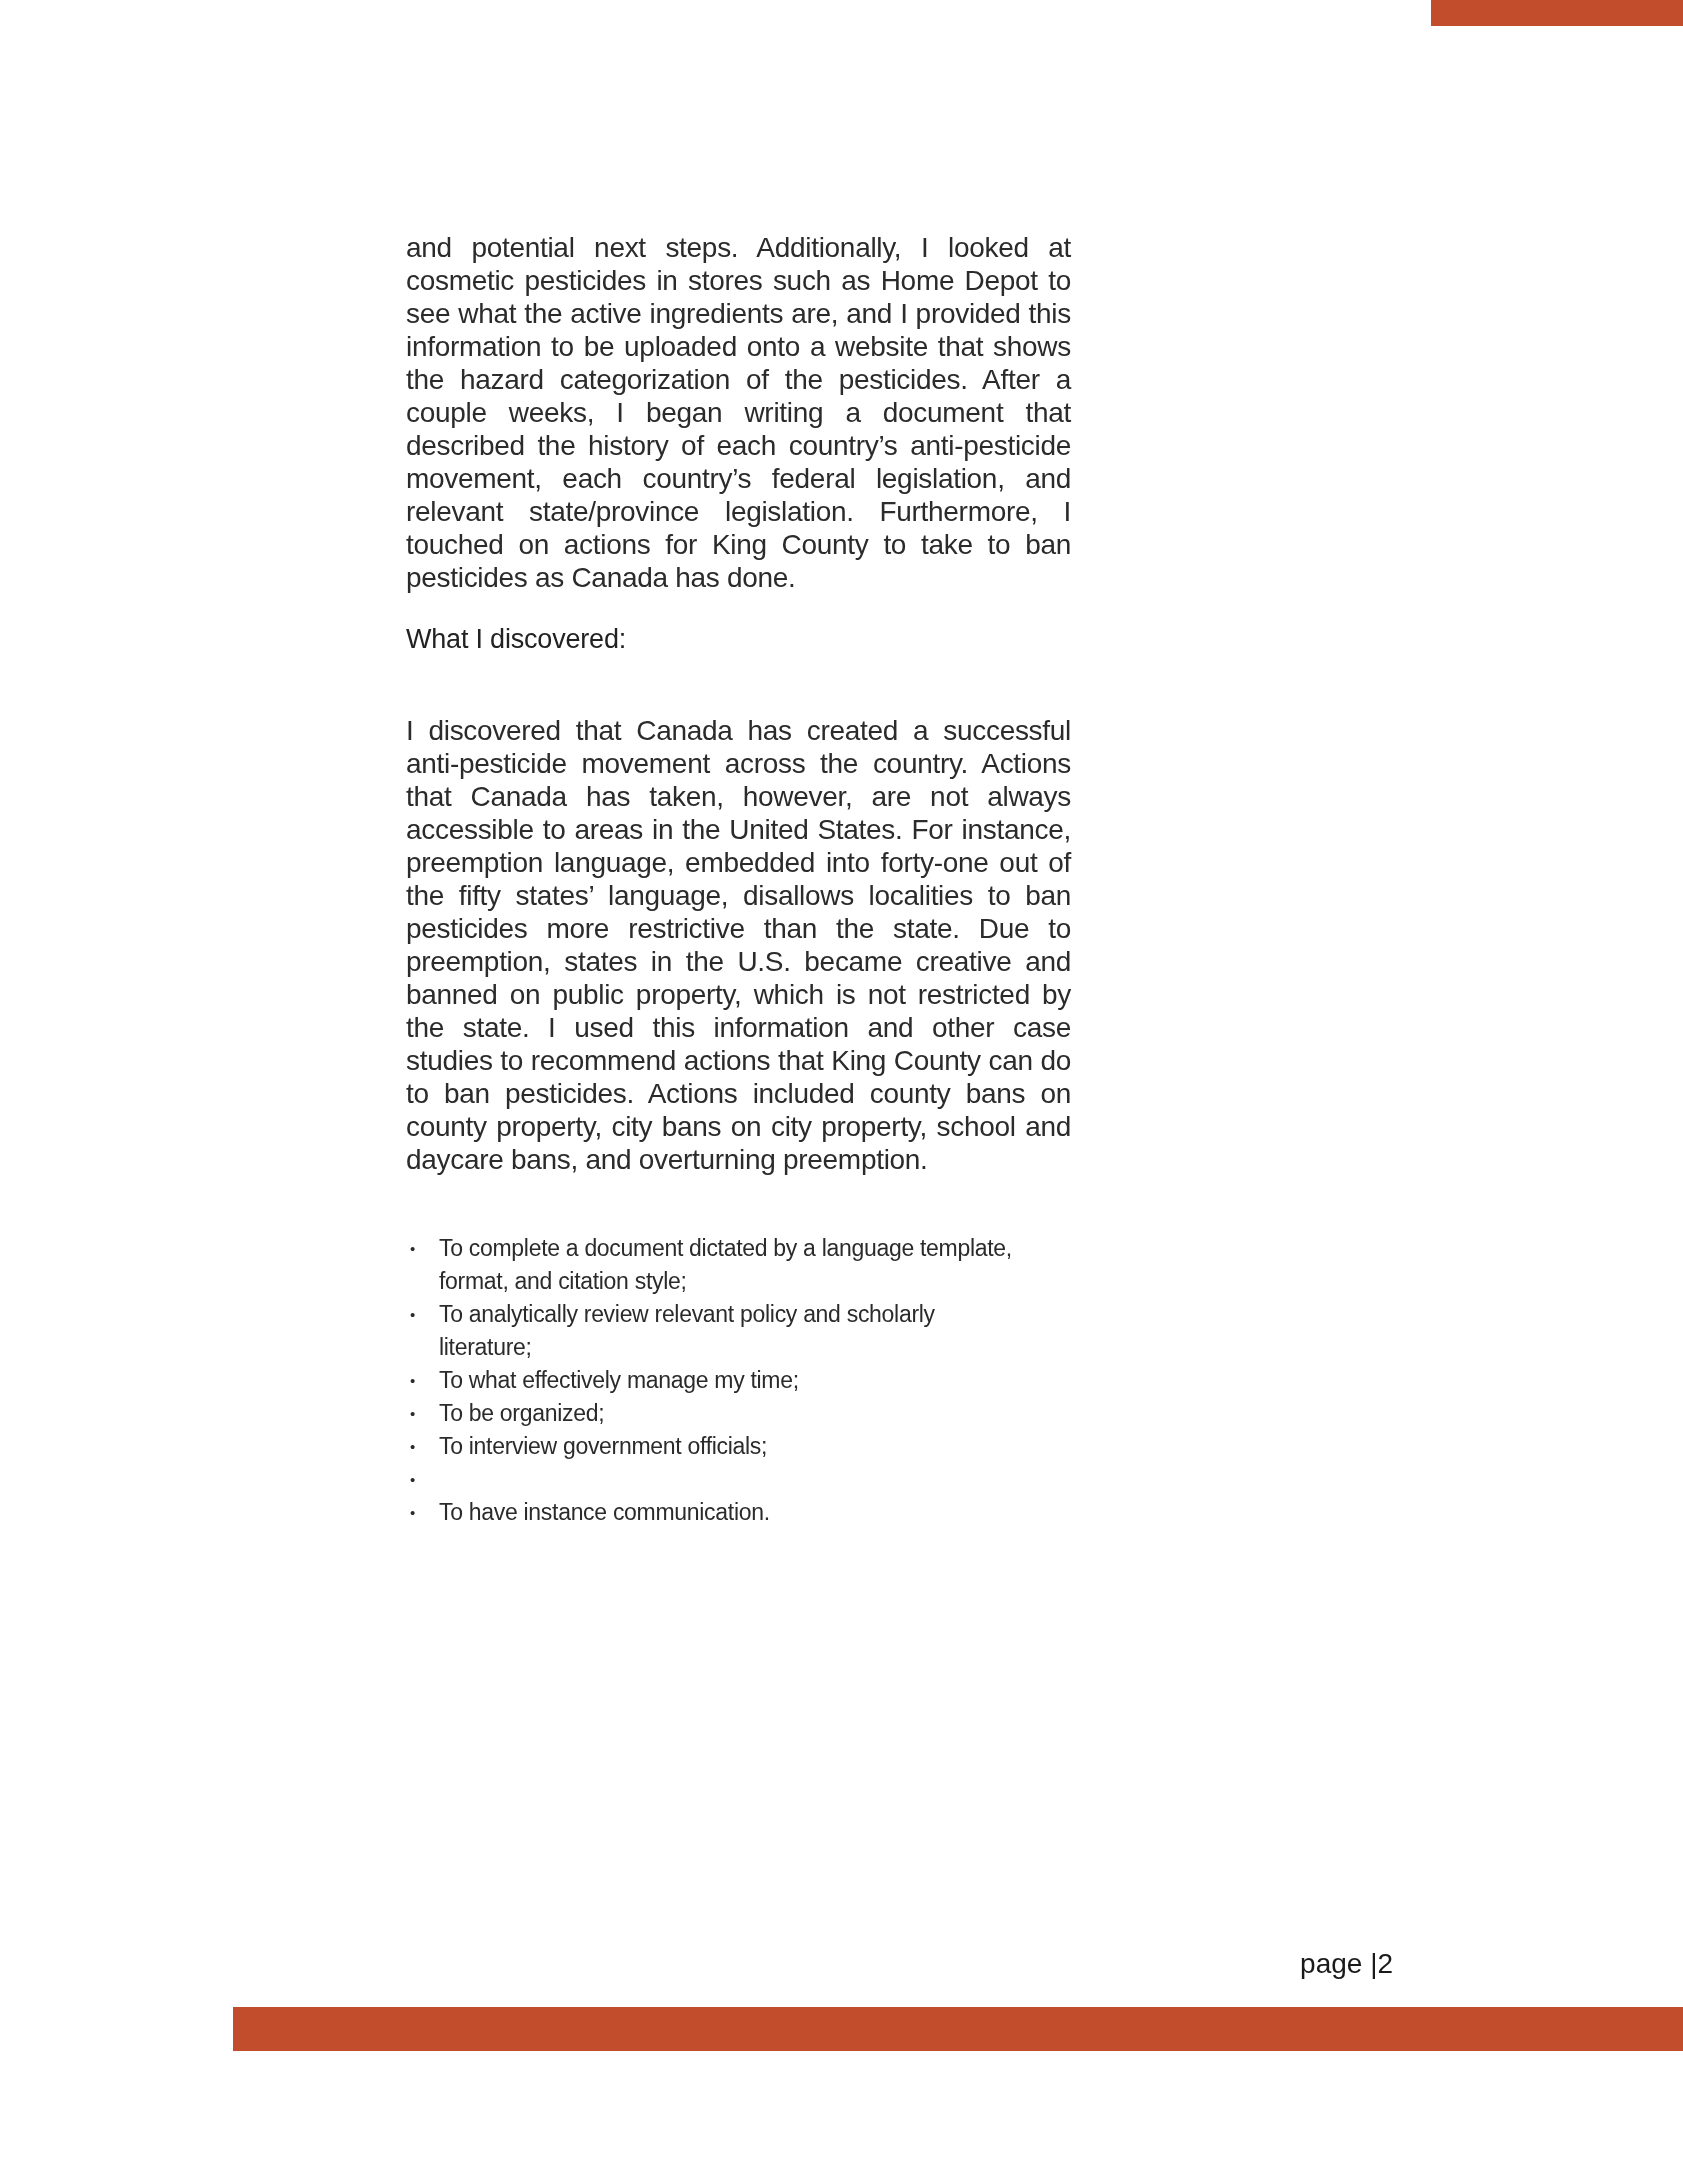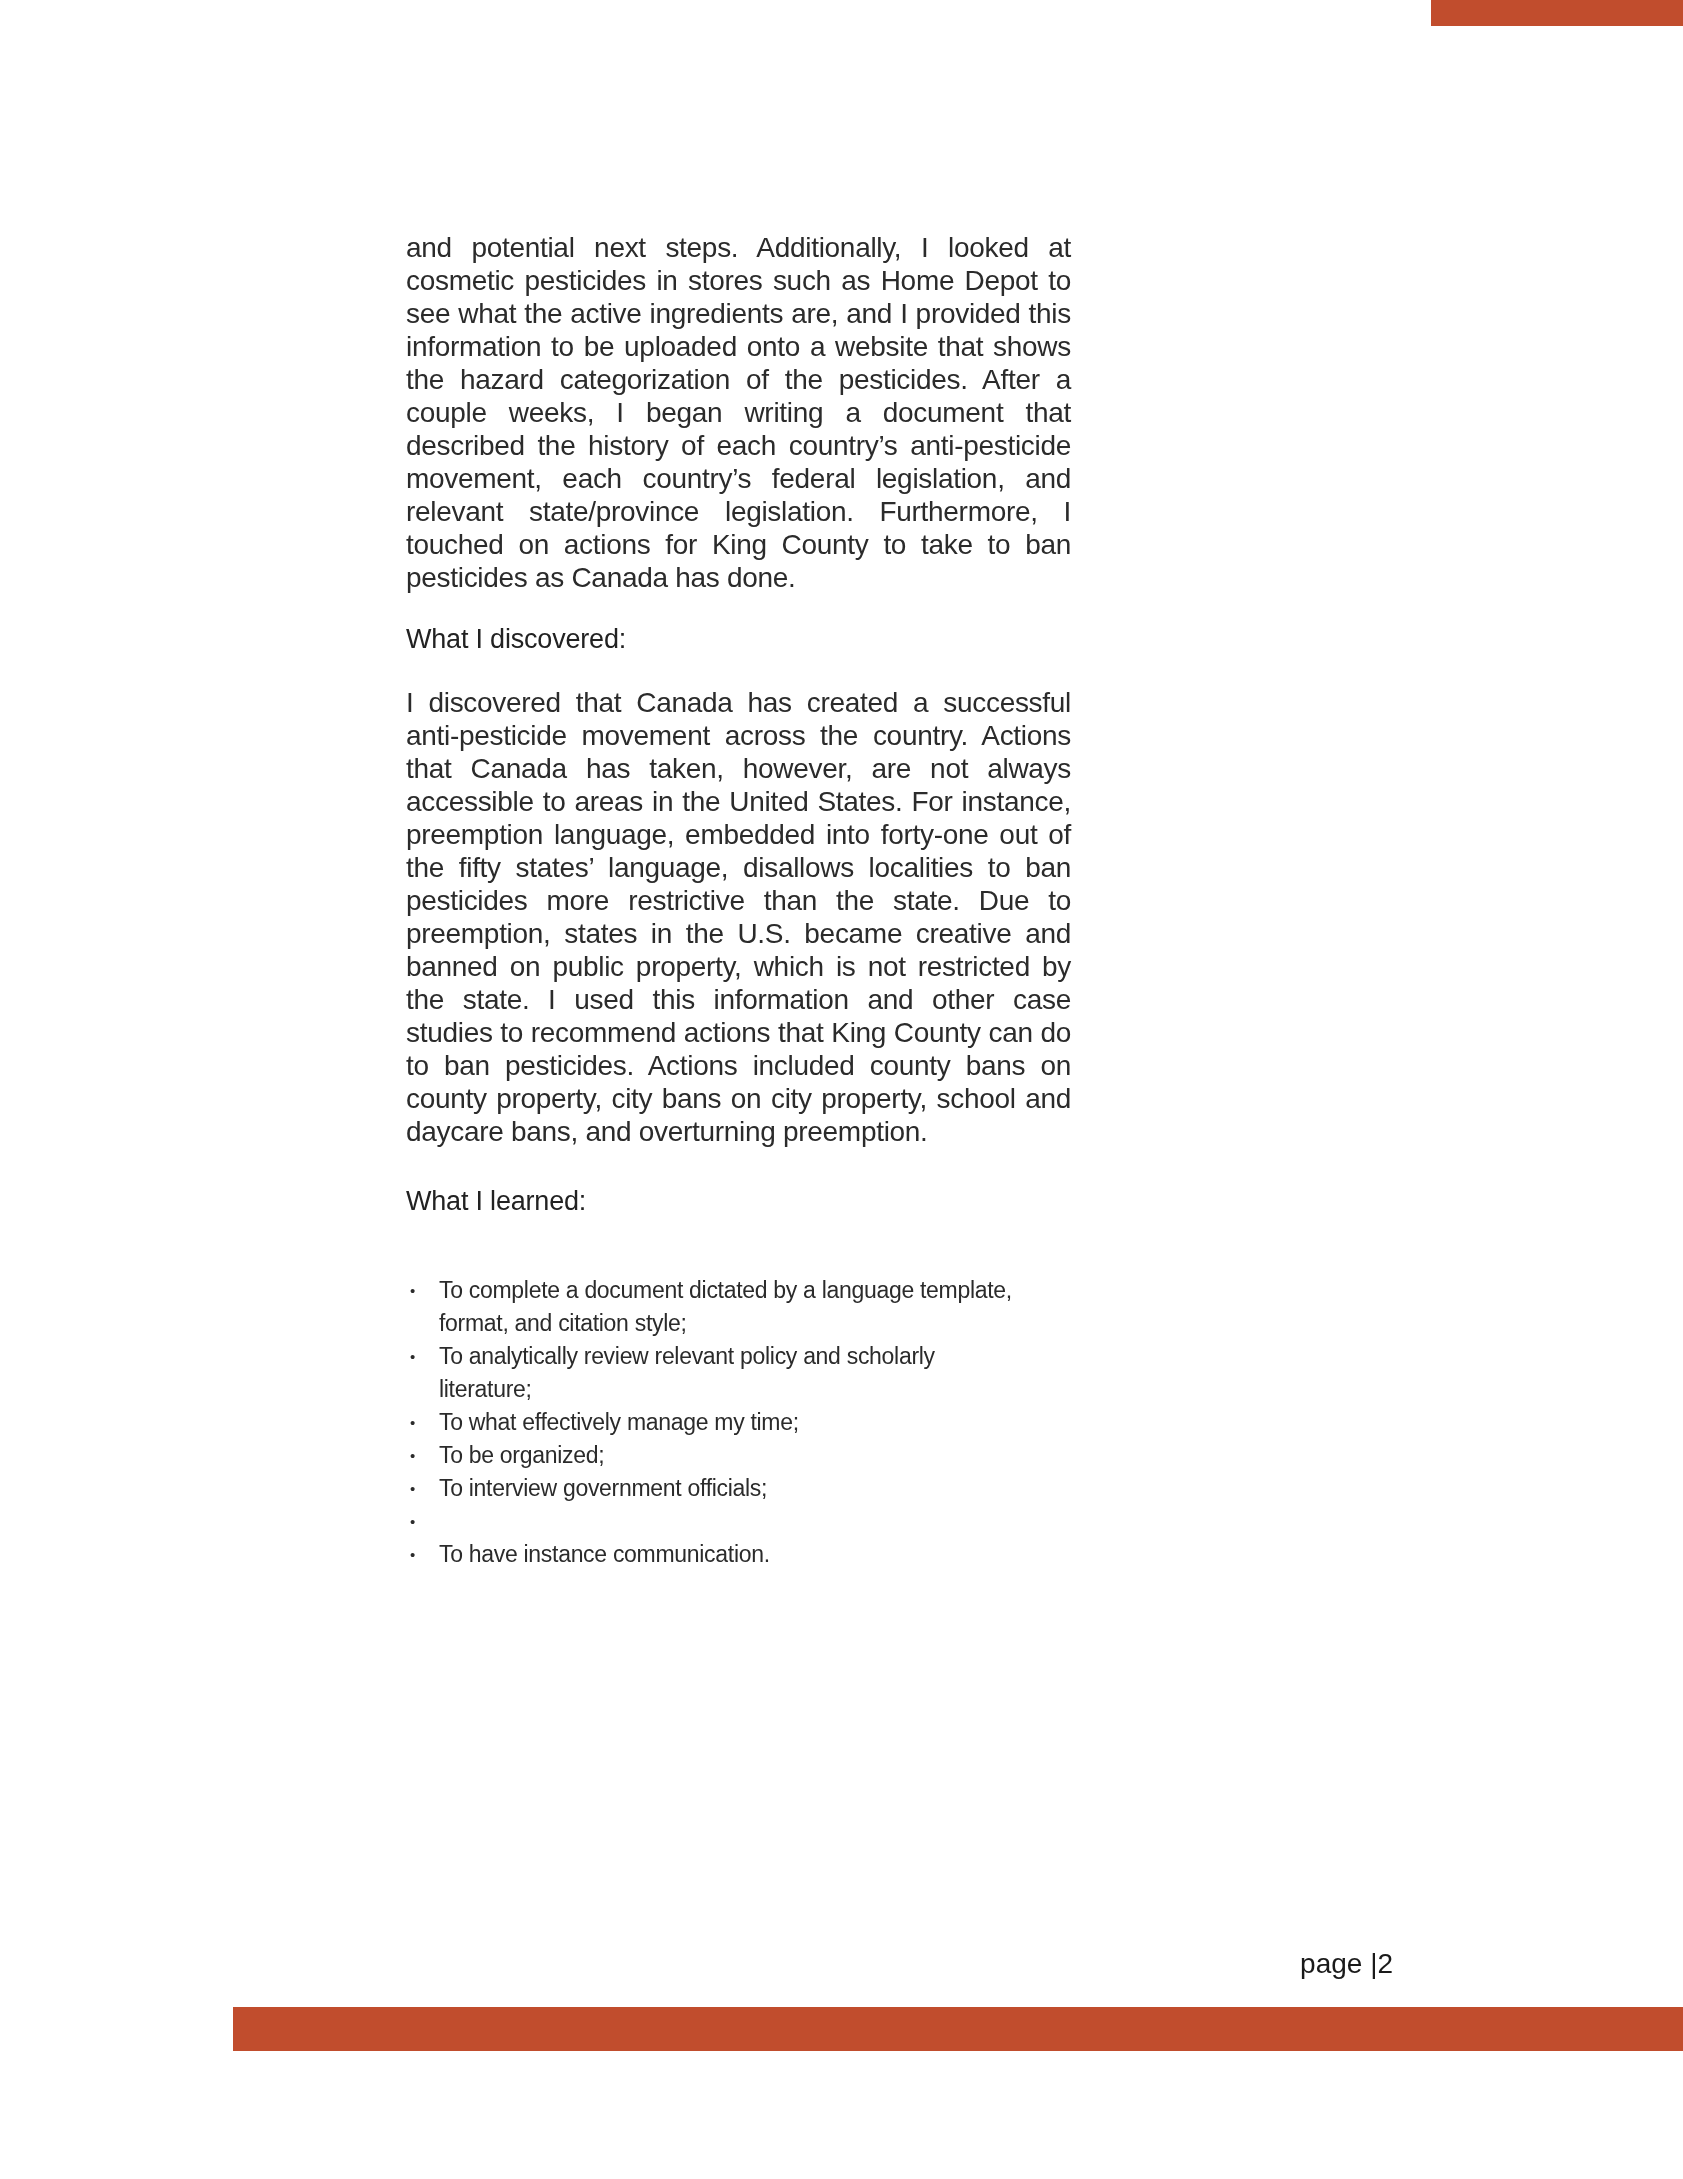--- a/index.html
+++ b/index.html
@@ -36,21 +36,21 @@
   }
   .section-heading {
     margin: 0;
     font-size: 27px;
     line-height: 34px;
     font-weight: normal;
     color: #222222;
     letter-spacing: -0.2px;
   }
   .heading-discovered { margin-top: 28px; }
-  .par-2 { margin-top: 30px; }
+  .par-2 { margin-top: 58px; }
   .heading-learned { margin-top: 36px; }
   .learned-list {
     margin: 56px 0 0 0;
     padding: 0;
     list-style: none;
   }
   .learned-list li {
     display: flex;
     align-items: flex-start;
     margin: 0;
@@ -96,21 +96,20 @@
 
   <div class="accent-top"></div>
 
   <div class="content">
     <p class="body-par par-1">and potential next steps. Additionally, I looked at cosmetic pesticides in stores such as Home Depot to see what the active ingredients are, and I provided this information to be uploaded onto a website that shows the hazard catego­rization of the pesticides. After a couple weeks, I began writing a document that described the history of each country’s anti-pesticide movement, each country’s federal legislation, and relevant state/province legislation. Furthermore, I touched on actions for King County to take to ban pesticides as Canada has done.</p>
 
     <h2 class="section-heading heading-discovered">What I discovered:</h2>
 
     <p class="body-par par-2">I discovered that Canada has created a successful anti-pesticide movement across the country. Actions that Canada has taken, however, are not always accessible to areas in the United States. For instance, preemption language, embedded into forty-one out of the fifty states’ language, disallows localities to ban pesticides more restrictive than the state. Due to preemption, states in the U.S. became creative and banned on public property, which is not restricted by the state. I used this information and other case studies to recommend actions that King County can do to ban pesticides. Actions included county bans on county property, city bans on city property, school and daycare bans, and overturning preemption.</p>
 
-    <h2 class="section-heading heading-learned">What I learned:</h2>
 
     <ul class="learned-list">
         <li>
           <span class="bullet-glyph">•</span>
           <span class="bullet-text">To complete a document dictated by a language template, format, and citation style;</span>
         </li>
         <li>
           <span class="bullet-glyph">•</span>
           <span class="bullet-text">To analytically review relevant policy and scholarly literature;</span>
         </li>

